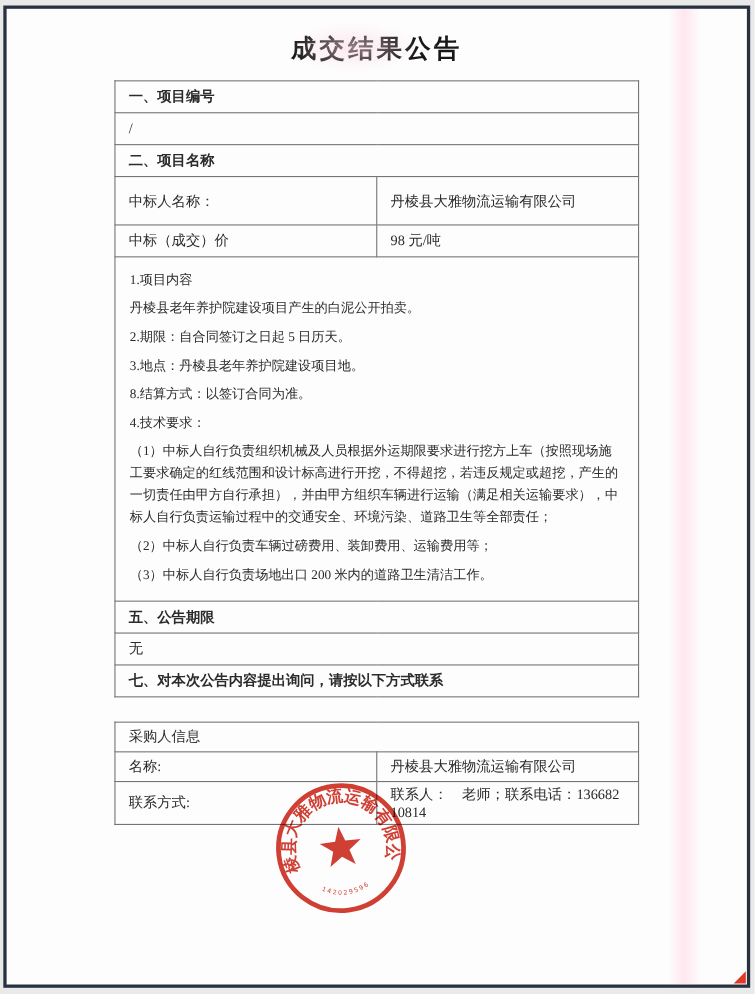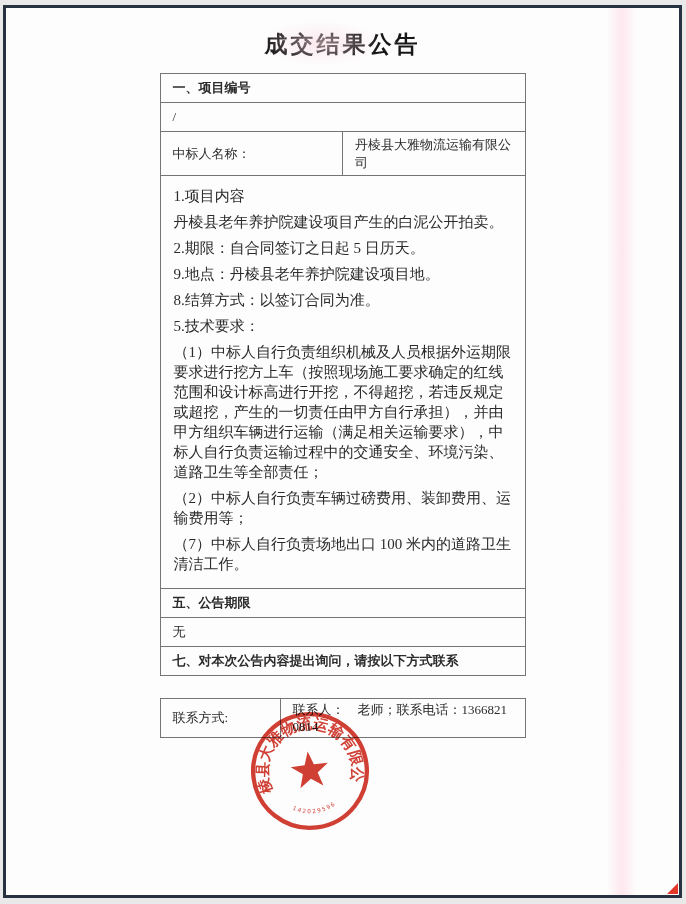--- a/index.html
+++ b/index.html
@@ -18,33 +18,33 @@
   }
   .smudge{
     position:absolute;left:255px;top:12px;width:120px;height:46px;pointer-events:none;
     background:radial-gradient(ellipse at center,rgba(250,215,225,.55),rgba(250,215,225,0) 70%);
   }
   .doc-title{
     margin:21px 0 0 0;text-align:center;font-size:23px;font-weight:bold;
     letter-spacing:3px;color:#171717;
   }
   table{
-    width:366px;margin:13px auto 12px;border-collapse:collapse;table-layout:fixed;
+    width:477px;margin:13px auto 12px;border-collapse:collapse;table-layout:fixed;
   }
   td{
     border:1px solid #757575;padding:2px 12px;font-size:13px;
     vertical-align:middle;word-break:break-all;
   }
   .sec-h td{font-weight:bold;height:24px;}
   .val td{height:24px;}
   .lbl{width:85px;}
   .bidder td{height:39px;}
   .price td{height:24px;}
   .content-cell{padding:4px 13px 8px 13px;}
-  .content-cell p{margin:6px 0;font-size:15px;line-height:20px;}
+  .content-cell p{margin:6px 0;font-size:12px;line-height:20px;}
   .t2{margin-top:22px;}
   .t2 td{height:22px;}
   .t2 .lbl{width:95px;}
   .seal{
     position:absolute;left:242px;top:701px;width:124px;height:124px;
     transform:rotate(-7deg);opacity:.9;mix-blend-mode:multiply;pointer-events:none;
   }
   .corner-artifact{
     position:absolute;right:1px;bottom:1px;width:0;height:0;
     border-left:11px solid transparent;border-bottom:11px solid #e2382a;
@@ -60,51 +60,65 @@
   <h1 class="doc-title">成交结果公告</h1>
 
   <table class="t1">
     <tbody>
         <tr class="sec-h">
       <td colspan="2">一、项目编号</td>
     </tr>
     <tr class="val">
       <td colspan="2">/</td>
     </tr>
+    <tr class="sec-h">
+      <td colspan="2">二、项目名称</td>
+    </tr>
     <tr class="bidder">
       <td class="lbl">中标人名称：</td>
       <td>丹棱县大雅物流运输有限公司</td>
+    </tr>
+    <tr class="price">
+      <td class="lbl">中标（成交）价</td>
+      <td>98 元/吨</td>
     </tr>
     <tr>
       <td colspan="2" class="content-cell">
         <p>1.项目内容</p>
         <p>丹棱县老年养护院建设项目产生的白泥公开拍卖。</p>
         <p>2.期限：自合同签订之日起 5 日历天。</p>
-        <p>9.地点：丹棱县老年养护院建设项目地。</p>
+        <p>3.地点：丹棱县老年养护院建设项目地。</p>
         <p>8.结算方式：以签订合同为准。</p>
-        <p>5.技术要求：</p>
+        <p>4.技术要求：</p>
         <p>（1）中标人自行负责组织机械及人员根据外运期限要求进行挖方上车（按照现场施工要求确定的红线范围和设计标高进行开挖，不得超挖，若违反规定或超挖，产生的一切责任由甲方自行承担），并由甲方组织车辆进行运输（满足相关运输要求），中标人自行负责运输过程中的交通安全、环境污染、道路卫生等全部责任；</p>
         <p>（2）中标人自行负责车辆过磅费用、装卸费用、运输费用等；</p>
-        <p>（7）中标人自行负责场地出口 100 米内的道路卫生清洁工作。</p>
+        <p>（3）中标人自行负责场地出口 200 米内的道路卫生清洁工作。</p>
       </td>
     </tr>
     <tr class="sec-h">
       <td colspan="2">五、公告期限</td>
     </tr>
     <tr class="val">
       <td colspan="2">无</td>
     </tr>
     <tr class="sec-h">
       <td colspan="2">七、对本次公告内容提出询问，请按以下方式联系</td>
     </tr>
   </tbody>
     </table>
 
   <table class="t2">
     <tbody>
+        <tr class="sec-h">
+      <td colspan="2" style="font-weight:normal;">采购人信息</td>
+    </tr>
+    <tr>
+      <td class="lbl">名称:</td>
+      <td>丹棱县大雅物流运输有限公司</td>
+    </tr>
     <tr>
       <td class="lbl">联系方式:</td>
       <td>联系人：　老师；联系电话：13668210814</td>
     </tr>
 
   </tbody>
     </table>
 
   <div class="seal">
     <svg width="124" height="124" viewBox="0 0 120 120" xmlns="http://www.w3.org/2000/svg">

